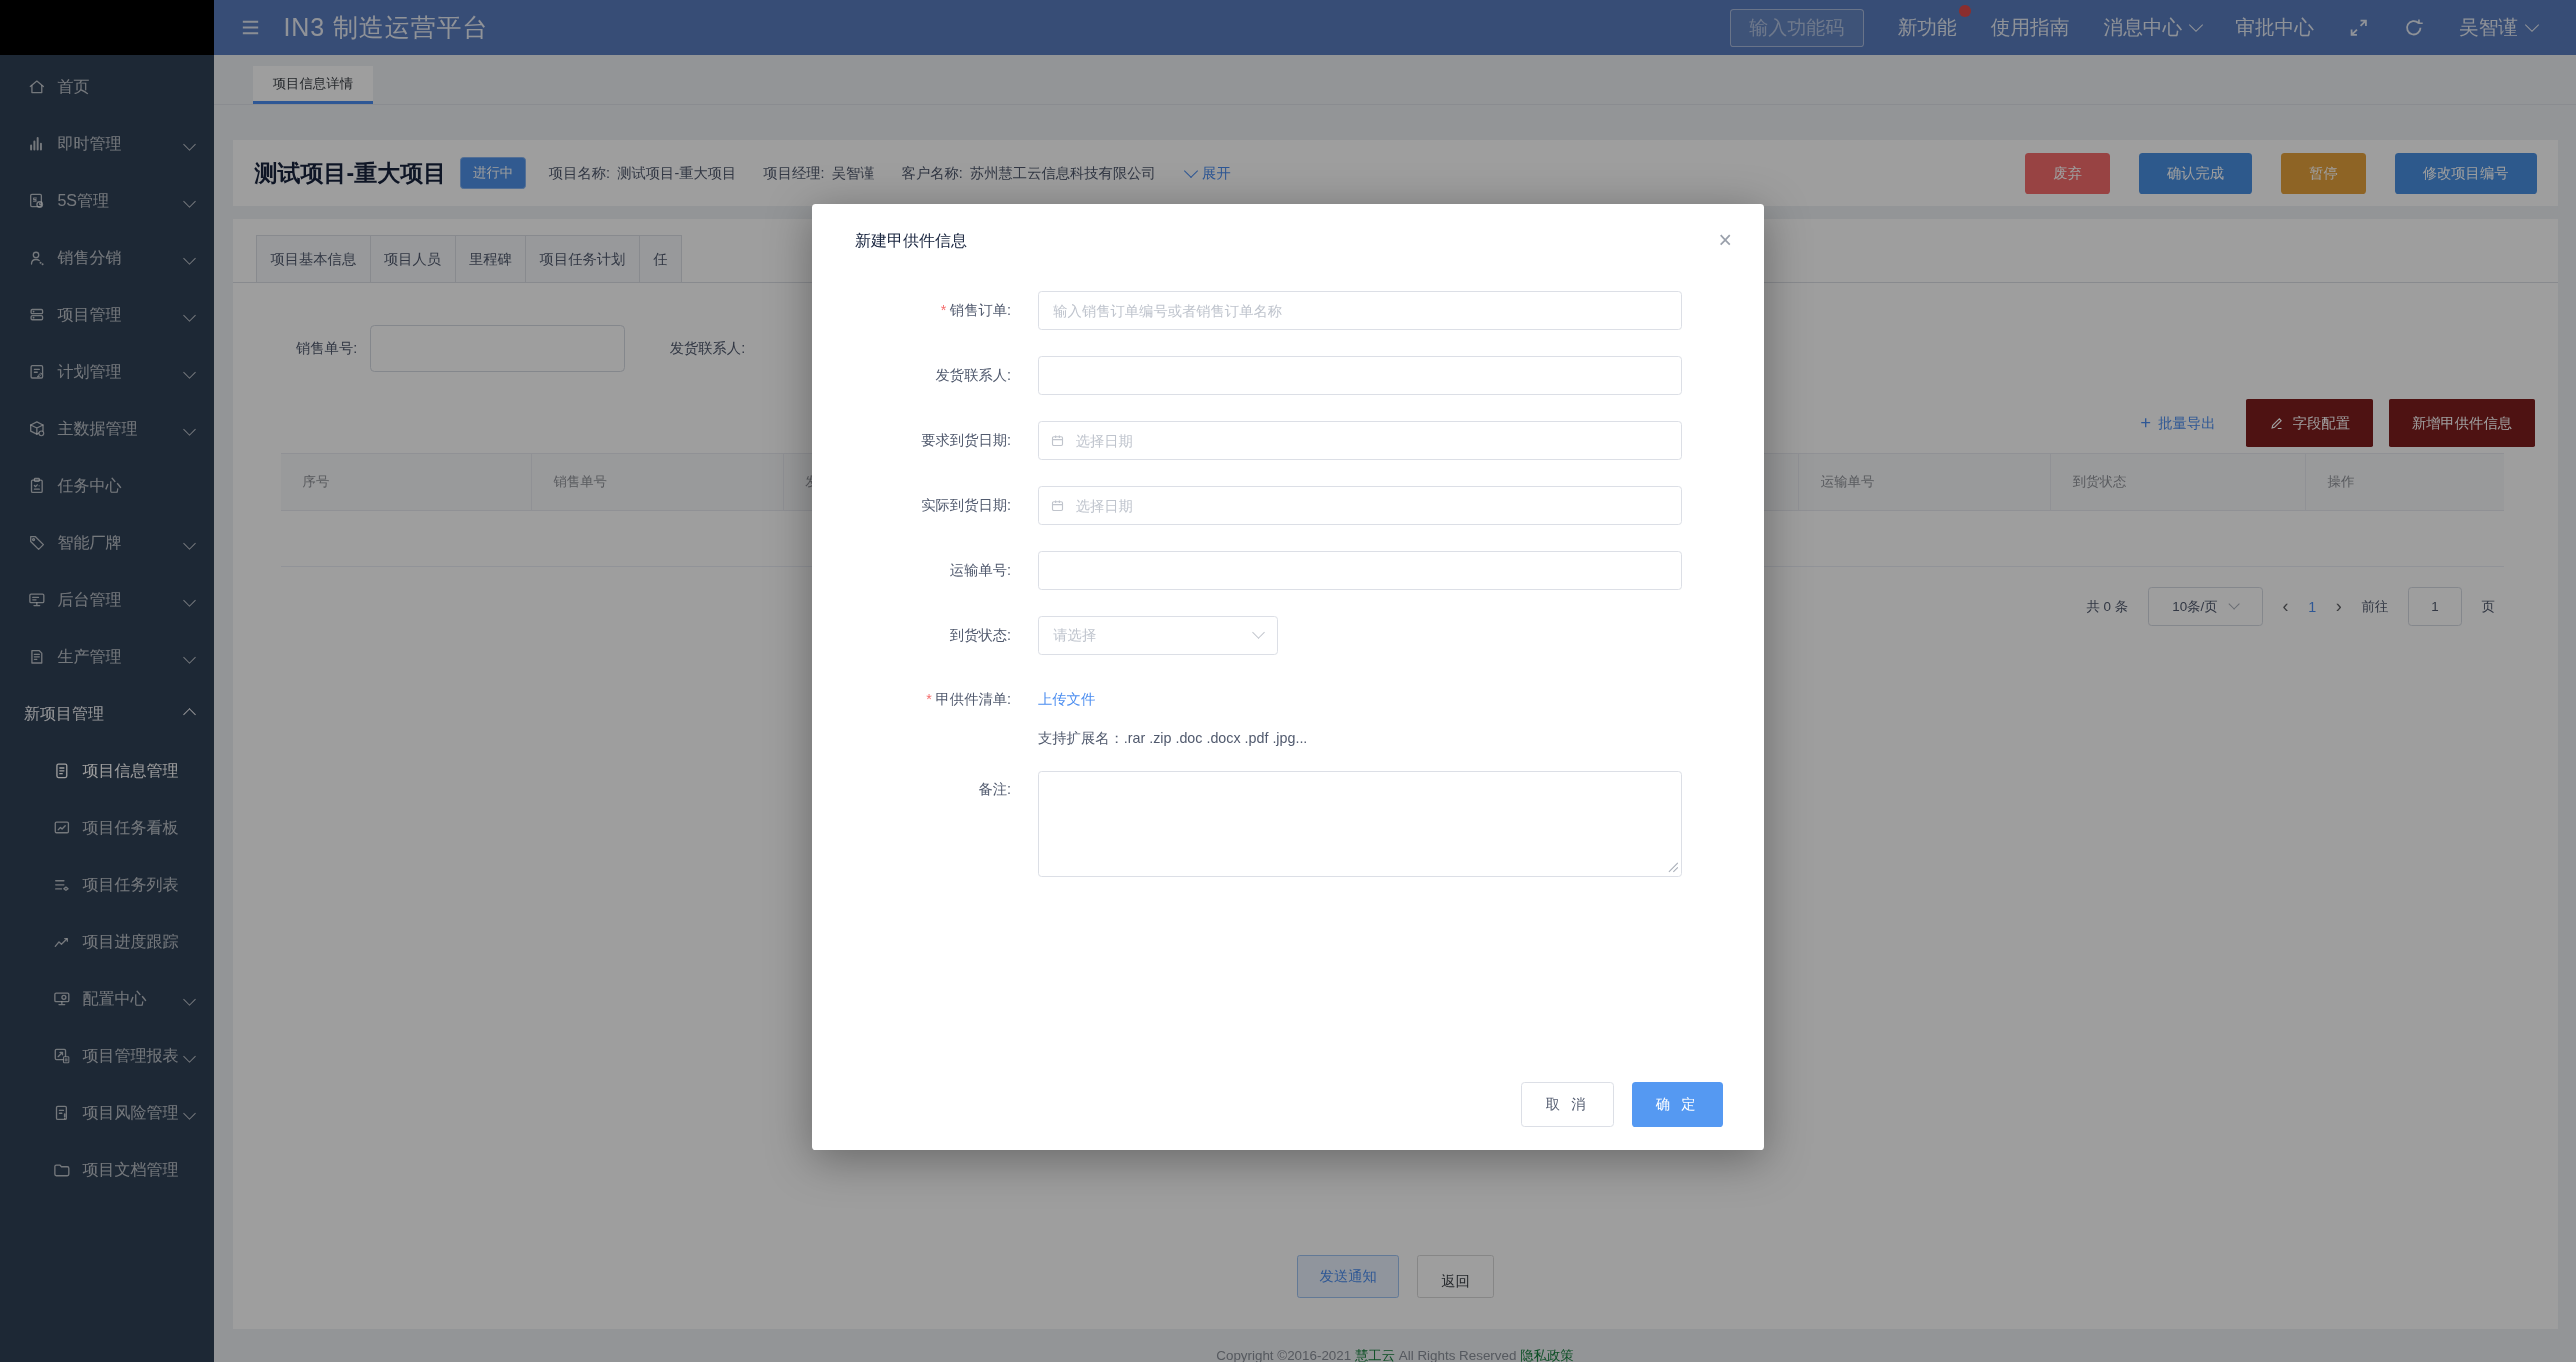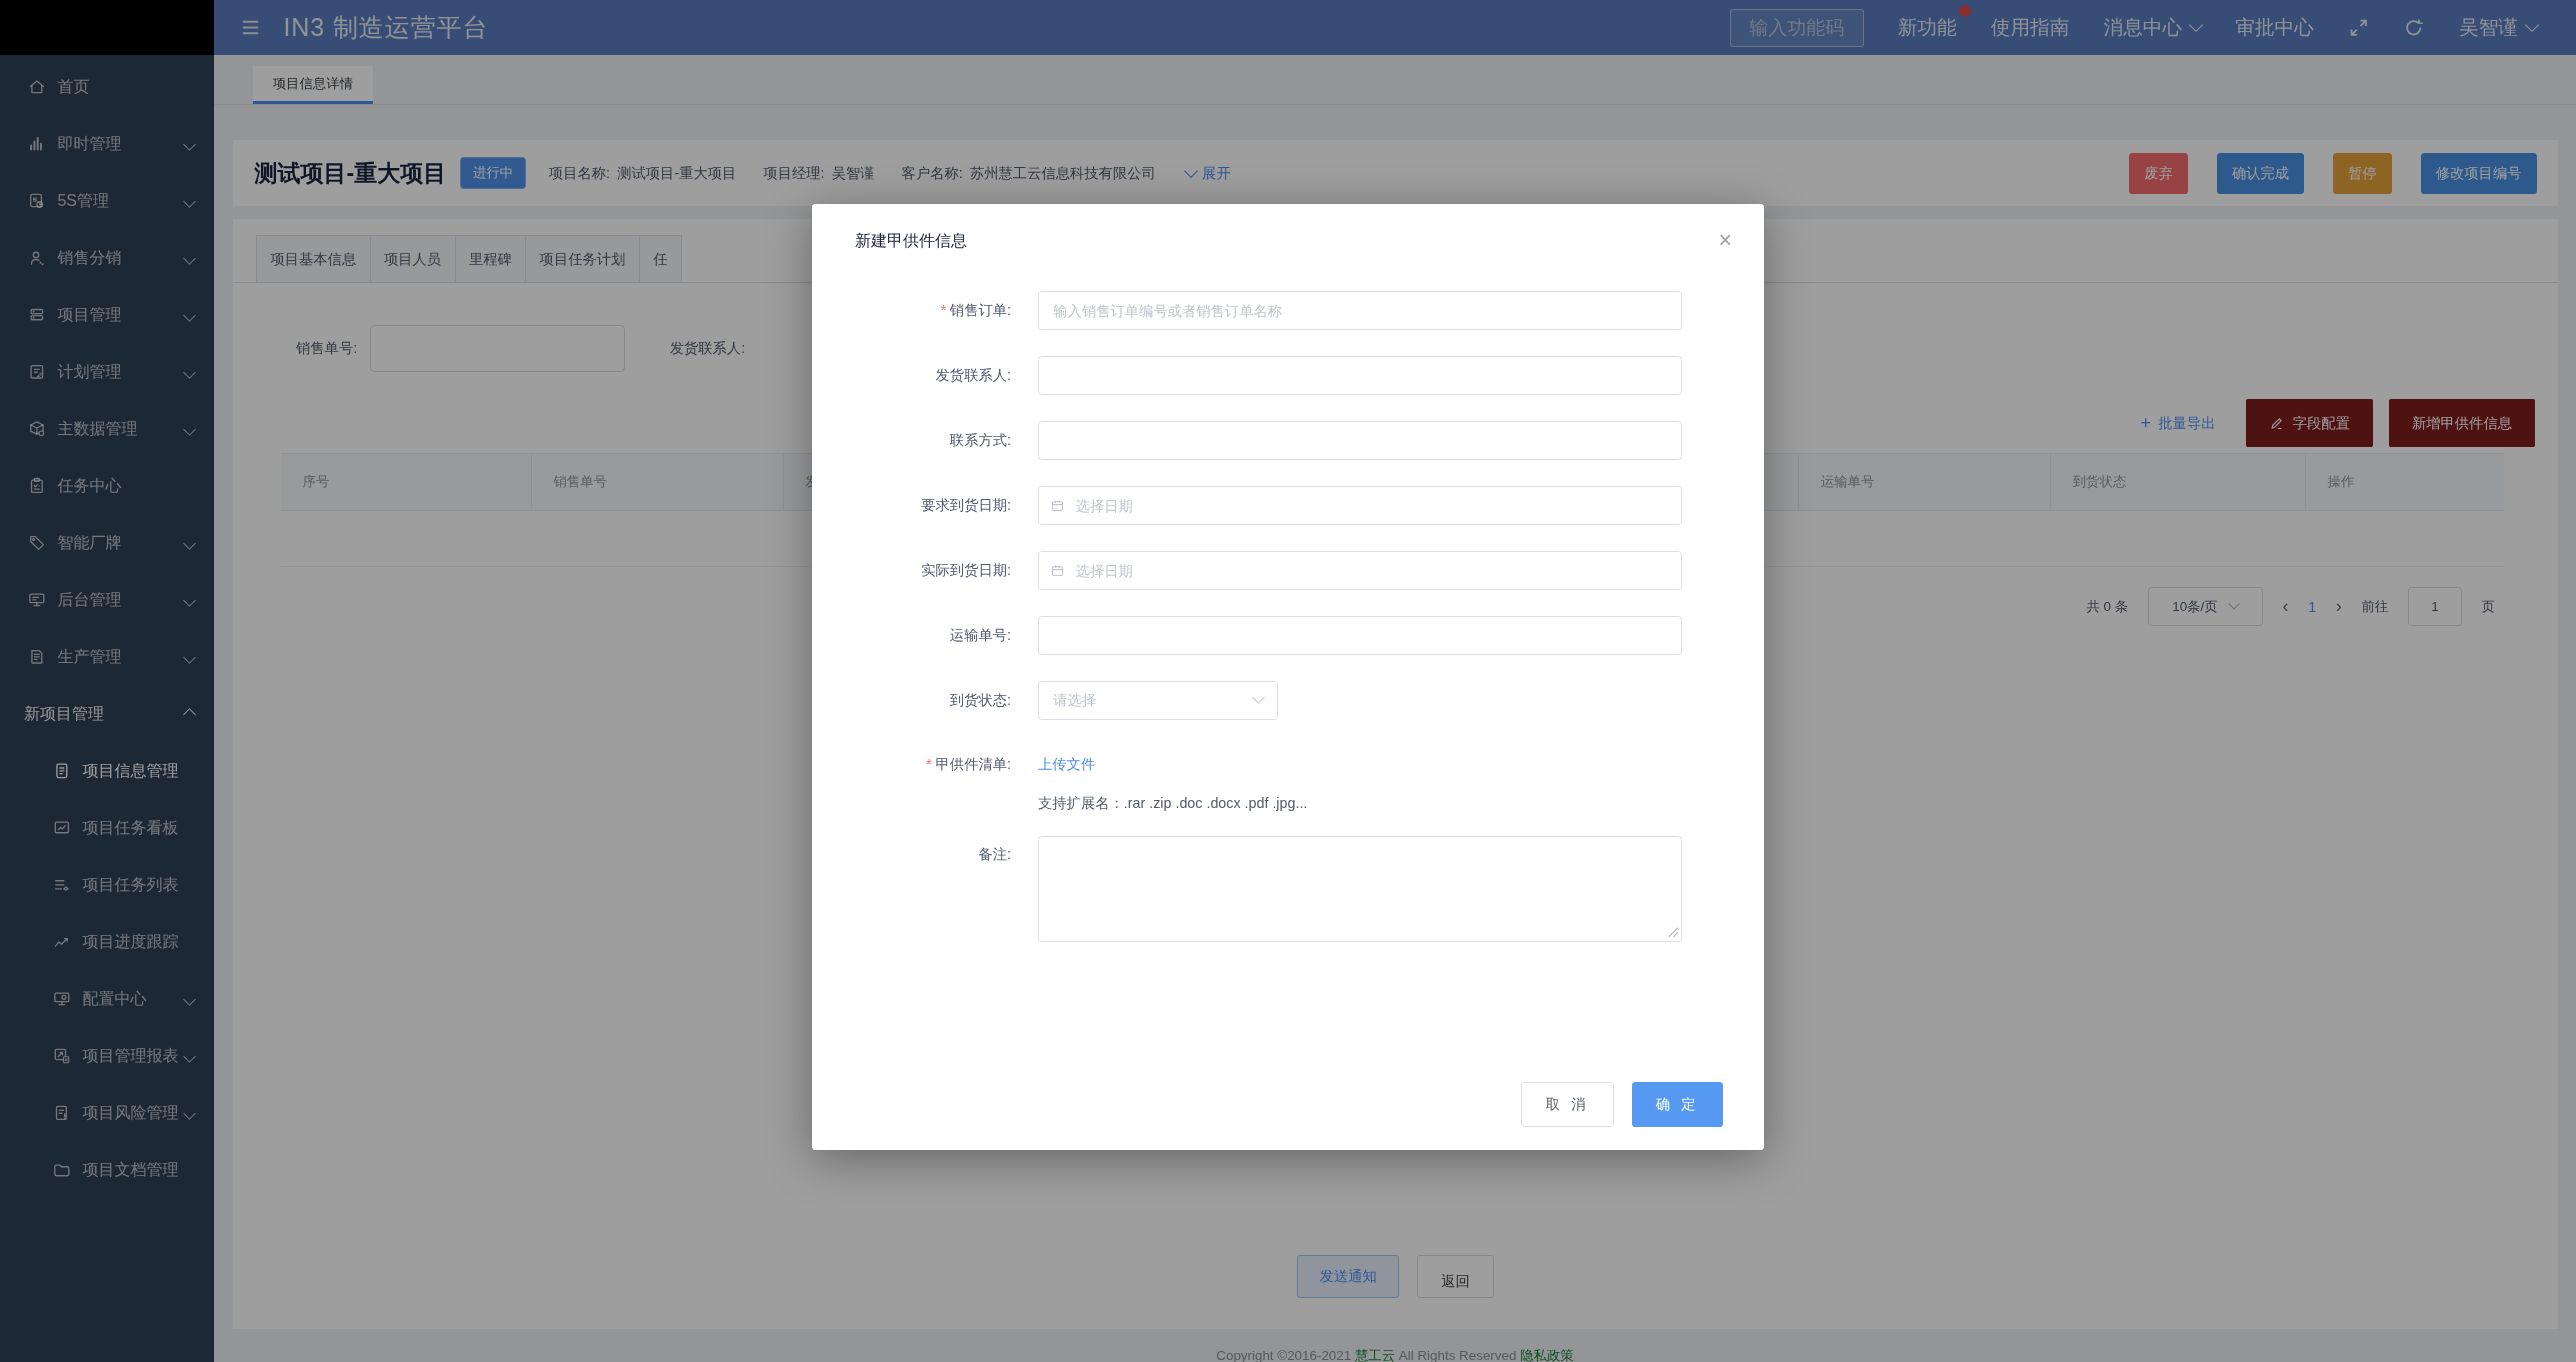--- a/index.html
+++ b/index.html
@@ -45,21 +45,21 @@
   .project-card{position:absolute;left:19px;right:18px;top:85px;height:66px;background:#fff;
     display:flex;align-items:center;padding:0 21.5px;box-sizing:border-box;}
   .proj-title{font-size:23px;font-weight:bold;color:#17233d;white-space:nowrap;}
   .status-badge{margin-left:14.3px;background:#4f91e8;border:0.9px solid #86b4f0;color:#fff;
     font-size:13.4px;padding:6.3px 11.6px;border-radius:3.6px;white-space:nowrap;}
   .meta{display:flex;align-items:center;margin-left:23px;gap:27px;font-size:14.3px;color:#515a6e;white-space:nowrap;}
   .meta b{font-weight:normal;color:#515a6e;margin-right:7.2px;}
   .expand-link{margin-left:30px;color:#4b8df0;font-size:14.3px;display:flex;align-items:center;gap:6.3px;cursor:pointer;white-space:nowrap;}
   .expand-link .chev{margin-top:-3.6px;border-width:1.3px;}
   .proj-actions{margin-left:auto;display:flex;gap:29px;}
-  .btn{border:none;border-radius:3.6px;font-size:14.3px;height:41px;padding:0 15px;cursor:pointer;
+  .btn{border:none;border-radius:3.6px;font-size:14.3px;height:41px;padding:0 28px;cursor:pointer;
     font-family:Liberation Mono, monospace;white-space:nowrap;}
   .btn-danger{background:#f56c6c;color:#fff;}
   .btn-primary{background:#4a90e2;color:#fff;}
   .btn-warning{background:#e6a23c;color:#fff;}
   .detail-card{position:absolute;left:19px;right:18px;top:164px;height:1110px;background:#fff;}
   .tabs-row{position:absolute;left:0;right:0;top:16px;height:48px;border-bottom:0.9px solid #dcdfe6;
     display:flex;padding-left:23px;box-sizing:border-box;}
   .tab{height:48px;display:flex;align-items:center;padding:0 13.4px;font-size:14.3px;color:#515a6e;
     background:#f5f7fa;border:0.9px solid #dcdfe6;border-right:none;box-sizing:border-box;cursor:pointer;white-space:nowrap;}
   .tab:last-child{border-right:0.9px solid #dcdfe6;}
@@ -481,24 +481,20 @@
     <div class="m-form" id="modalForm">
         <div class="m-row">
           <div class="m-label"><span class="req">*</span>销售订单:</div>
           <input class="m-text" placeholder="输入销售订单编号或者销售订单名称" style="">
         </div>
         <div class="m-row">
           <div class="m-label">发货联系人:</div>
           <input class="m-text" placeholder="" style="">
         </div>
         <div class="m-row">
-          <div class="m-label">联系方式:</div>
-          <input class="m-text" placeholder="" style="">
-        </div>
-        <div class="m-row">
           <div class="m-label">要求到货日期:</div>
           <div class="m-date">
             <svg width="15" height="15" viewBox="0 0 24 24" fill="none" stroke="#c0c4cc" stroke-width="1.8">
               <rect x="4" y="6" width="16" height="14" rx="2"></rect>
               <path d="M4 10.5h16M9 4v4M15 4v4"></path>
             </svg>
             <input placeholder="选择日期" style="">
           </div>
         </div>
         <div class="m-row">

